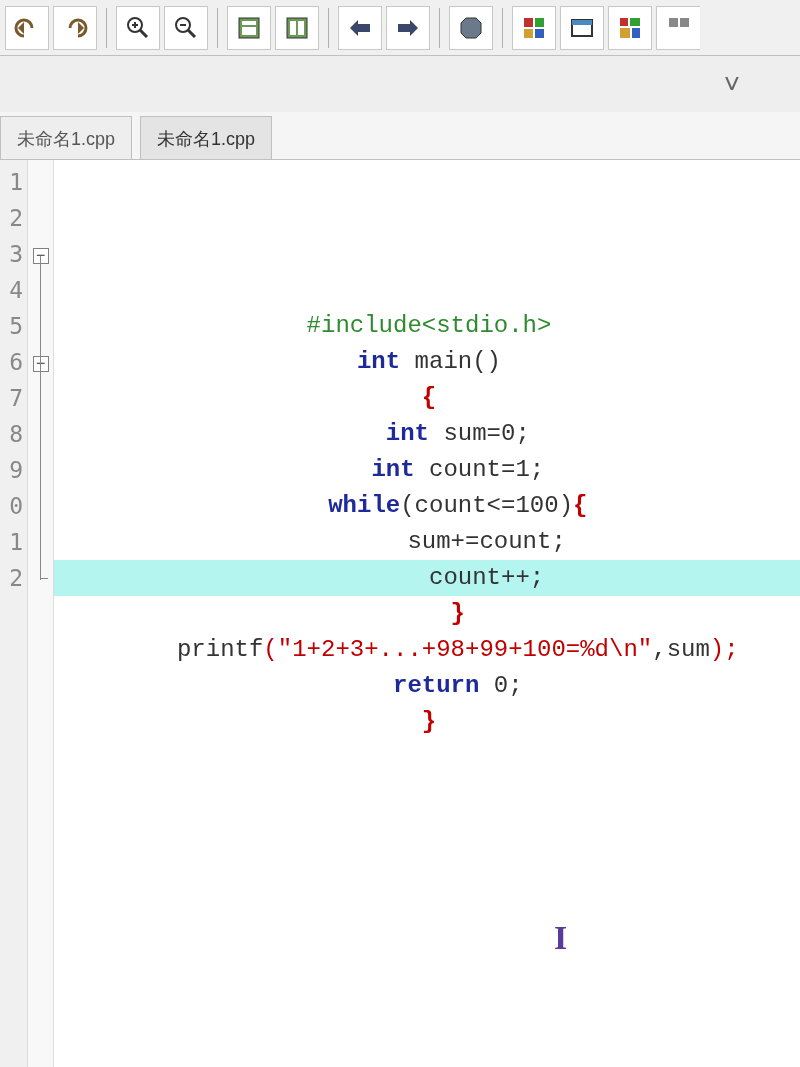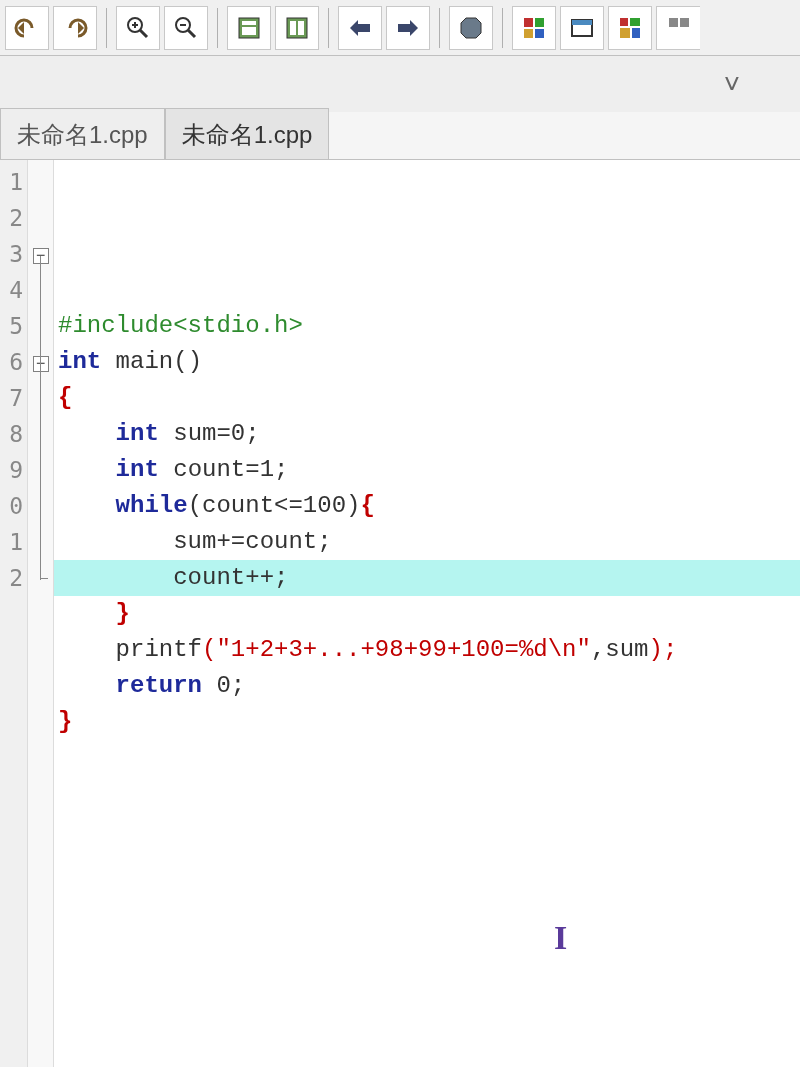--- a/index.html
+++ b/index.html
@@ -49,23 +49,23 @@
   .tabbar {
     height: 48px;
     background: #f5f5f5;
     display: flex;
     align-items: flex-end;
     padding-left: 0;
     border-bottom: 1px solid #c0c0c0;
   }
   .tab {
     padding: 10px 16px 8px 16px;
-    font-size: 24px;
+    font-size: 18px;
     color: #333;
-    margin-right: 0;
+    margin-right: 8px;
     background: #e4e4e4;
     border: 1px solid #c0c0c0;
     border-bottom: none;
   }
   .tab.inactive {
     background: #eee;
     color: #555;
   }
   .editor {
     display: flex;
@@ -120,21 +120,21 @@
     white-space: pre;
     position: relative;
   }
   .hl-line {
     position:absolute;
     left:0; right:0;
     height:36px;
     background:#b5f5f0;
     z-index:0;
   }
-  .code-content { position:relative; z-index:1; }
+  .code-content { position:relative; z-index:1;text-align:center; }
   .c-pre  { color:#2e8b2e; }     
   .c-kw   { color:#1e2a9a; font-weight:600; }
   .c-bra  { color:#c00000; font-weight:600;}
   .c-str  { color:#c00000; }
   .c-id   { color:#333; }
   .c-op   { color:#c00000; }
   .cursor-caret {
     position:absolute;
     color:#5a3a9a;
     font-size:34px;

